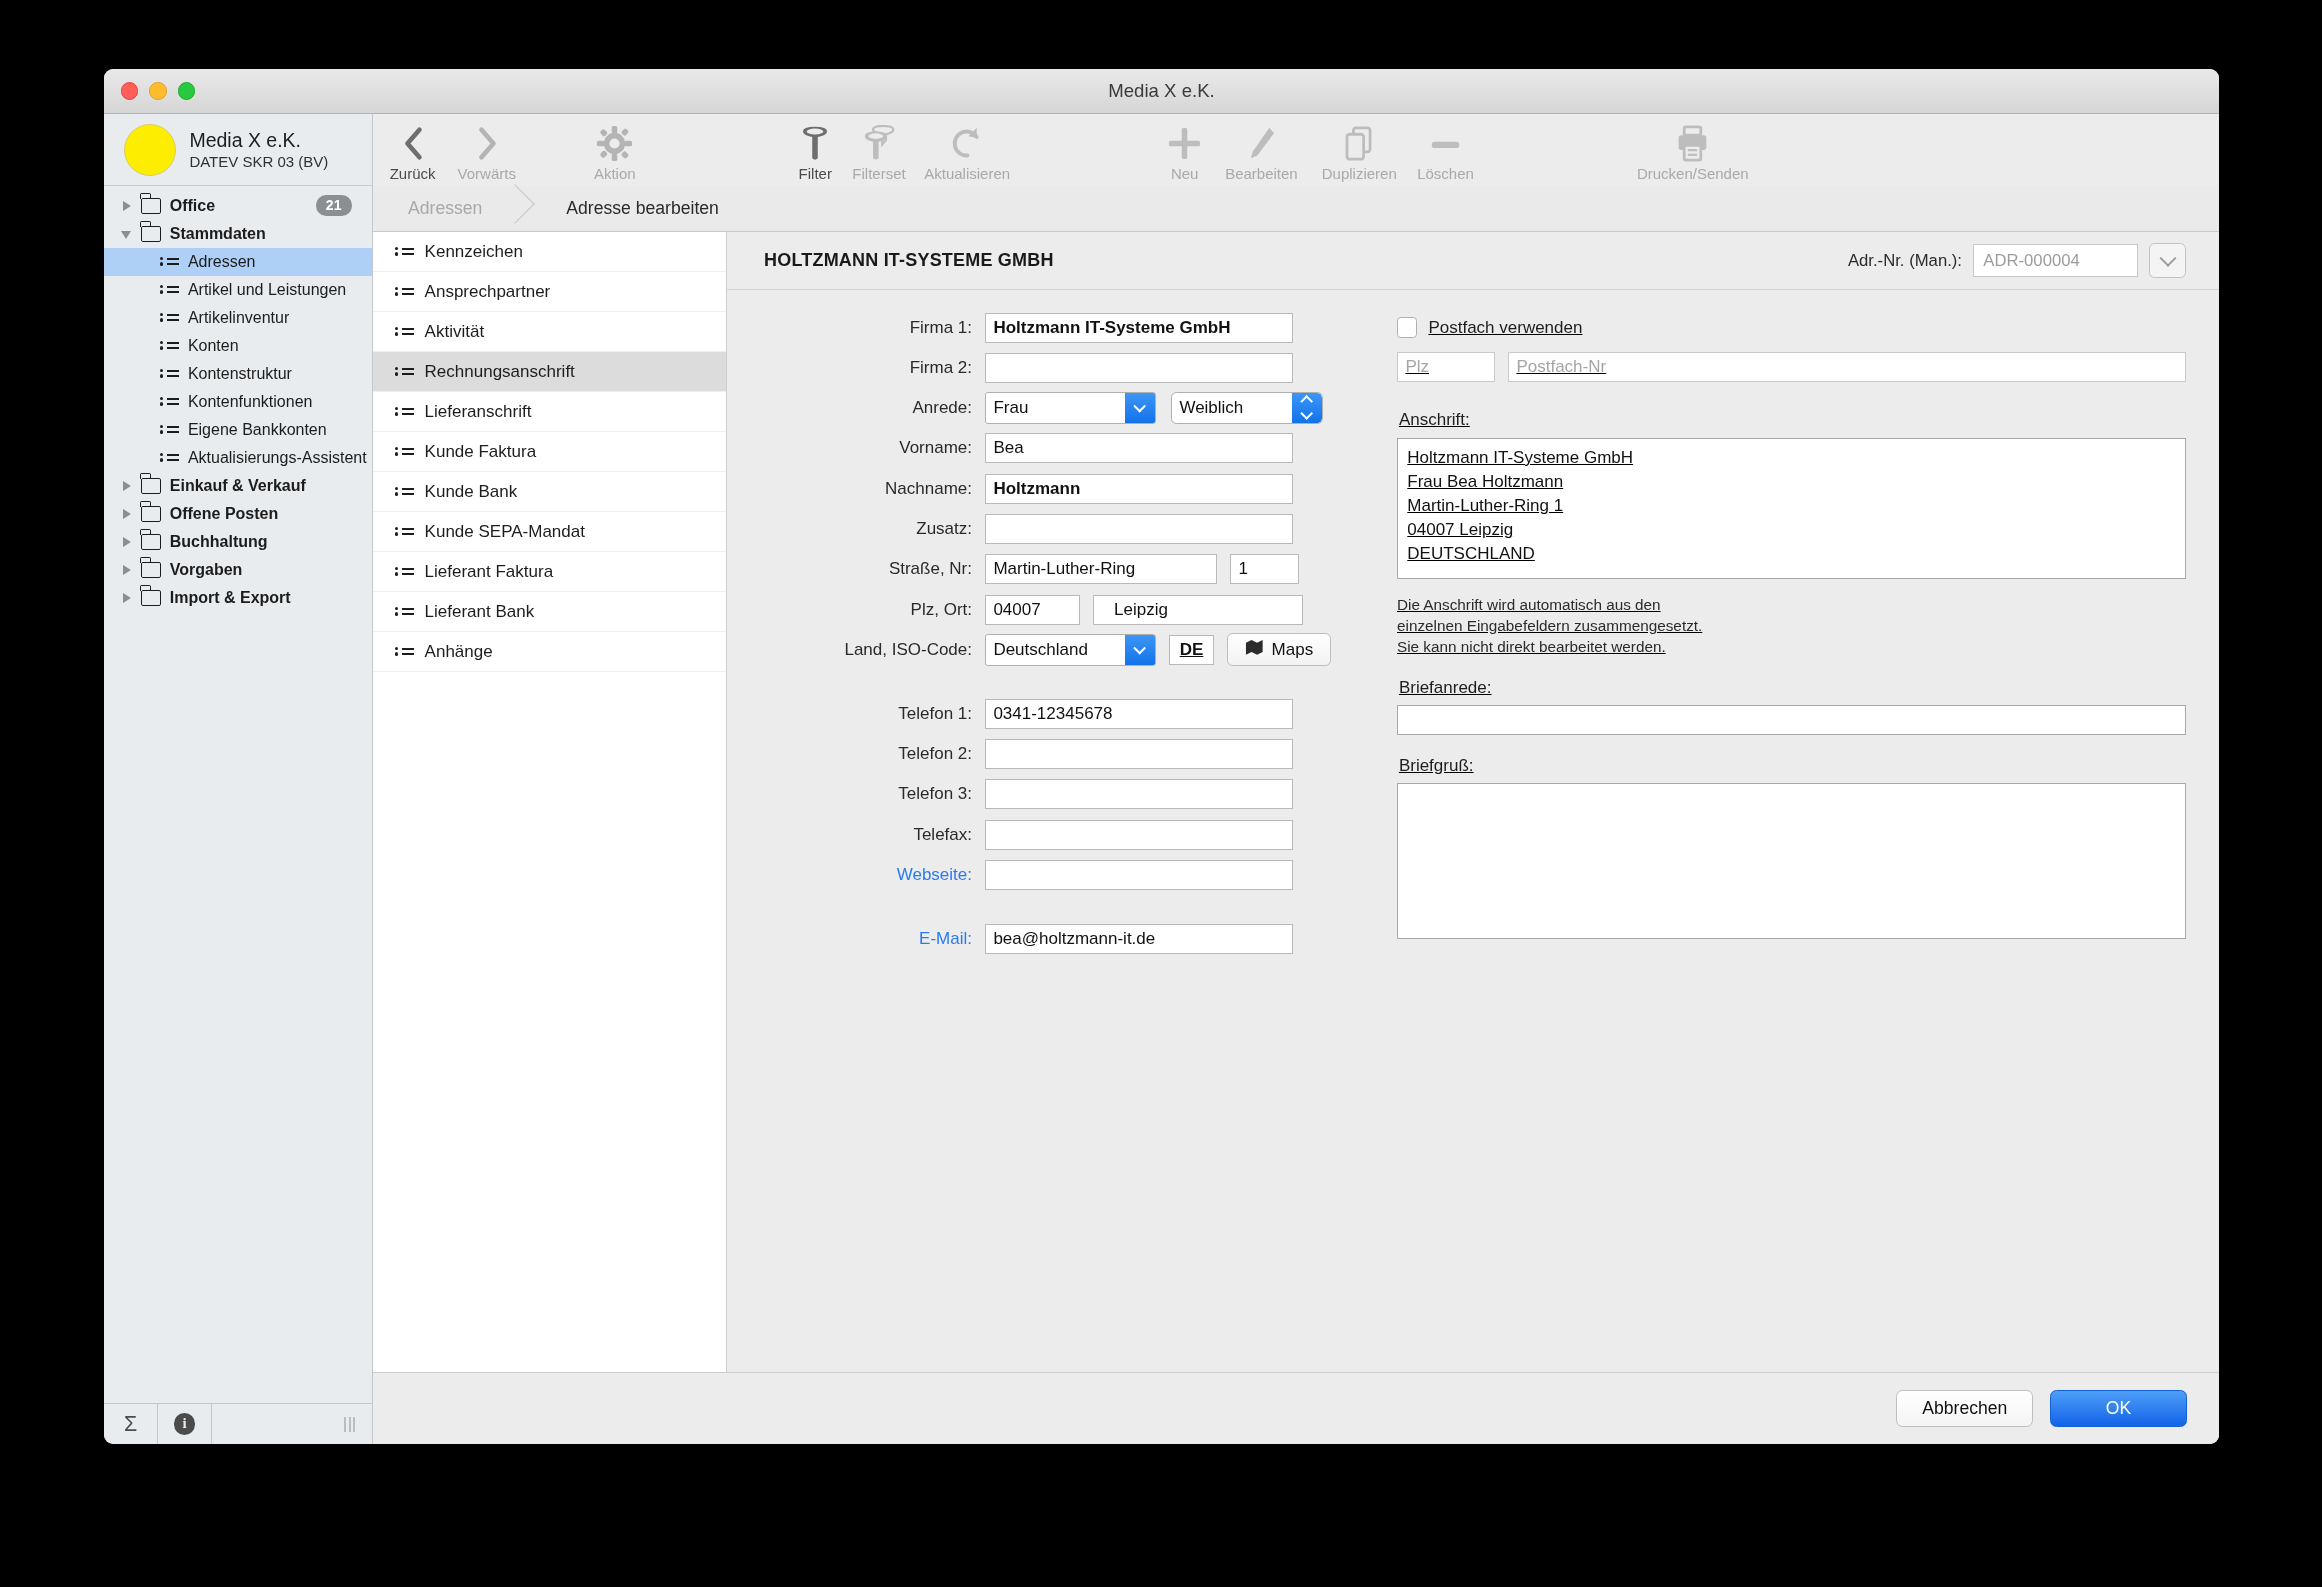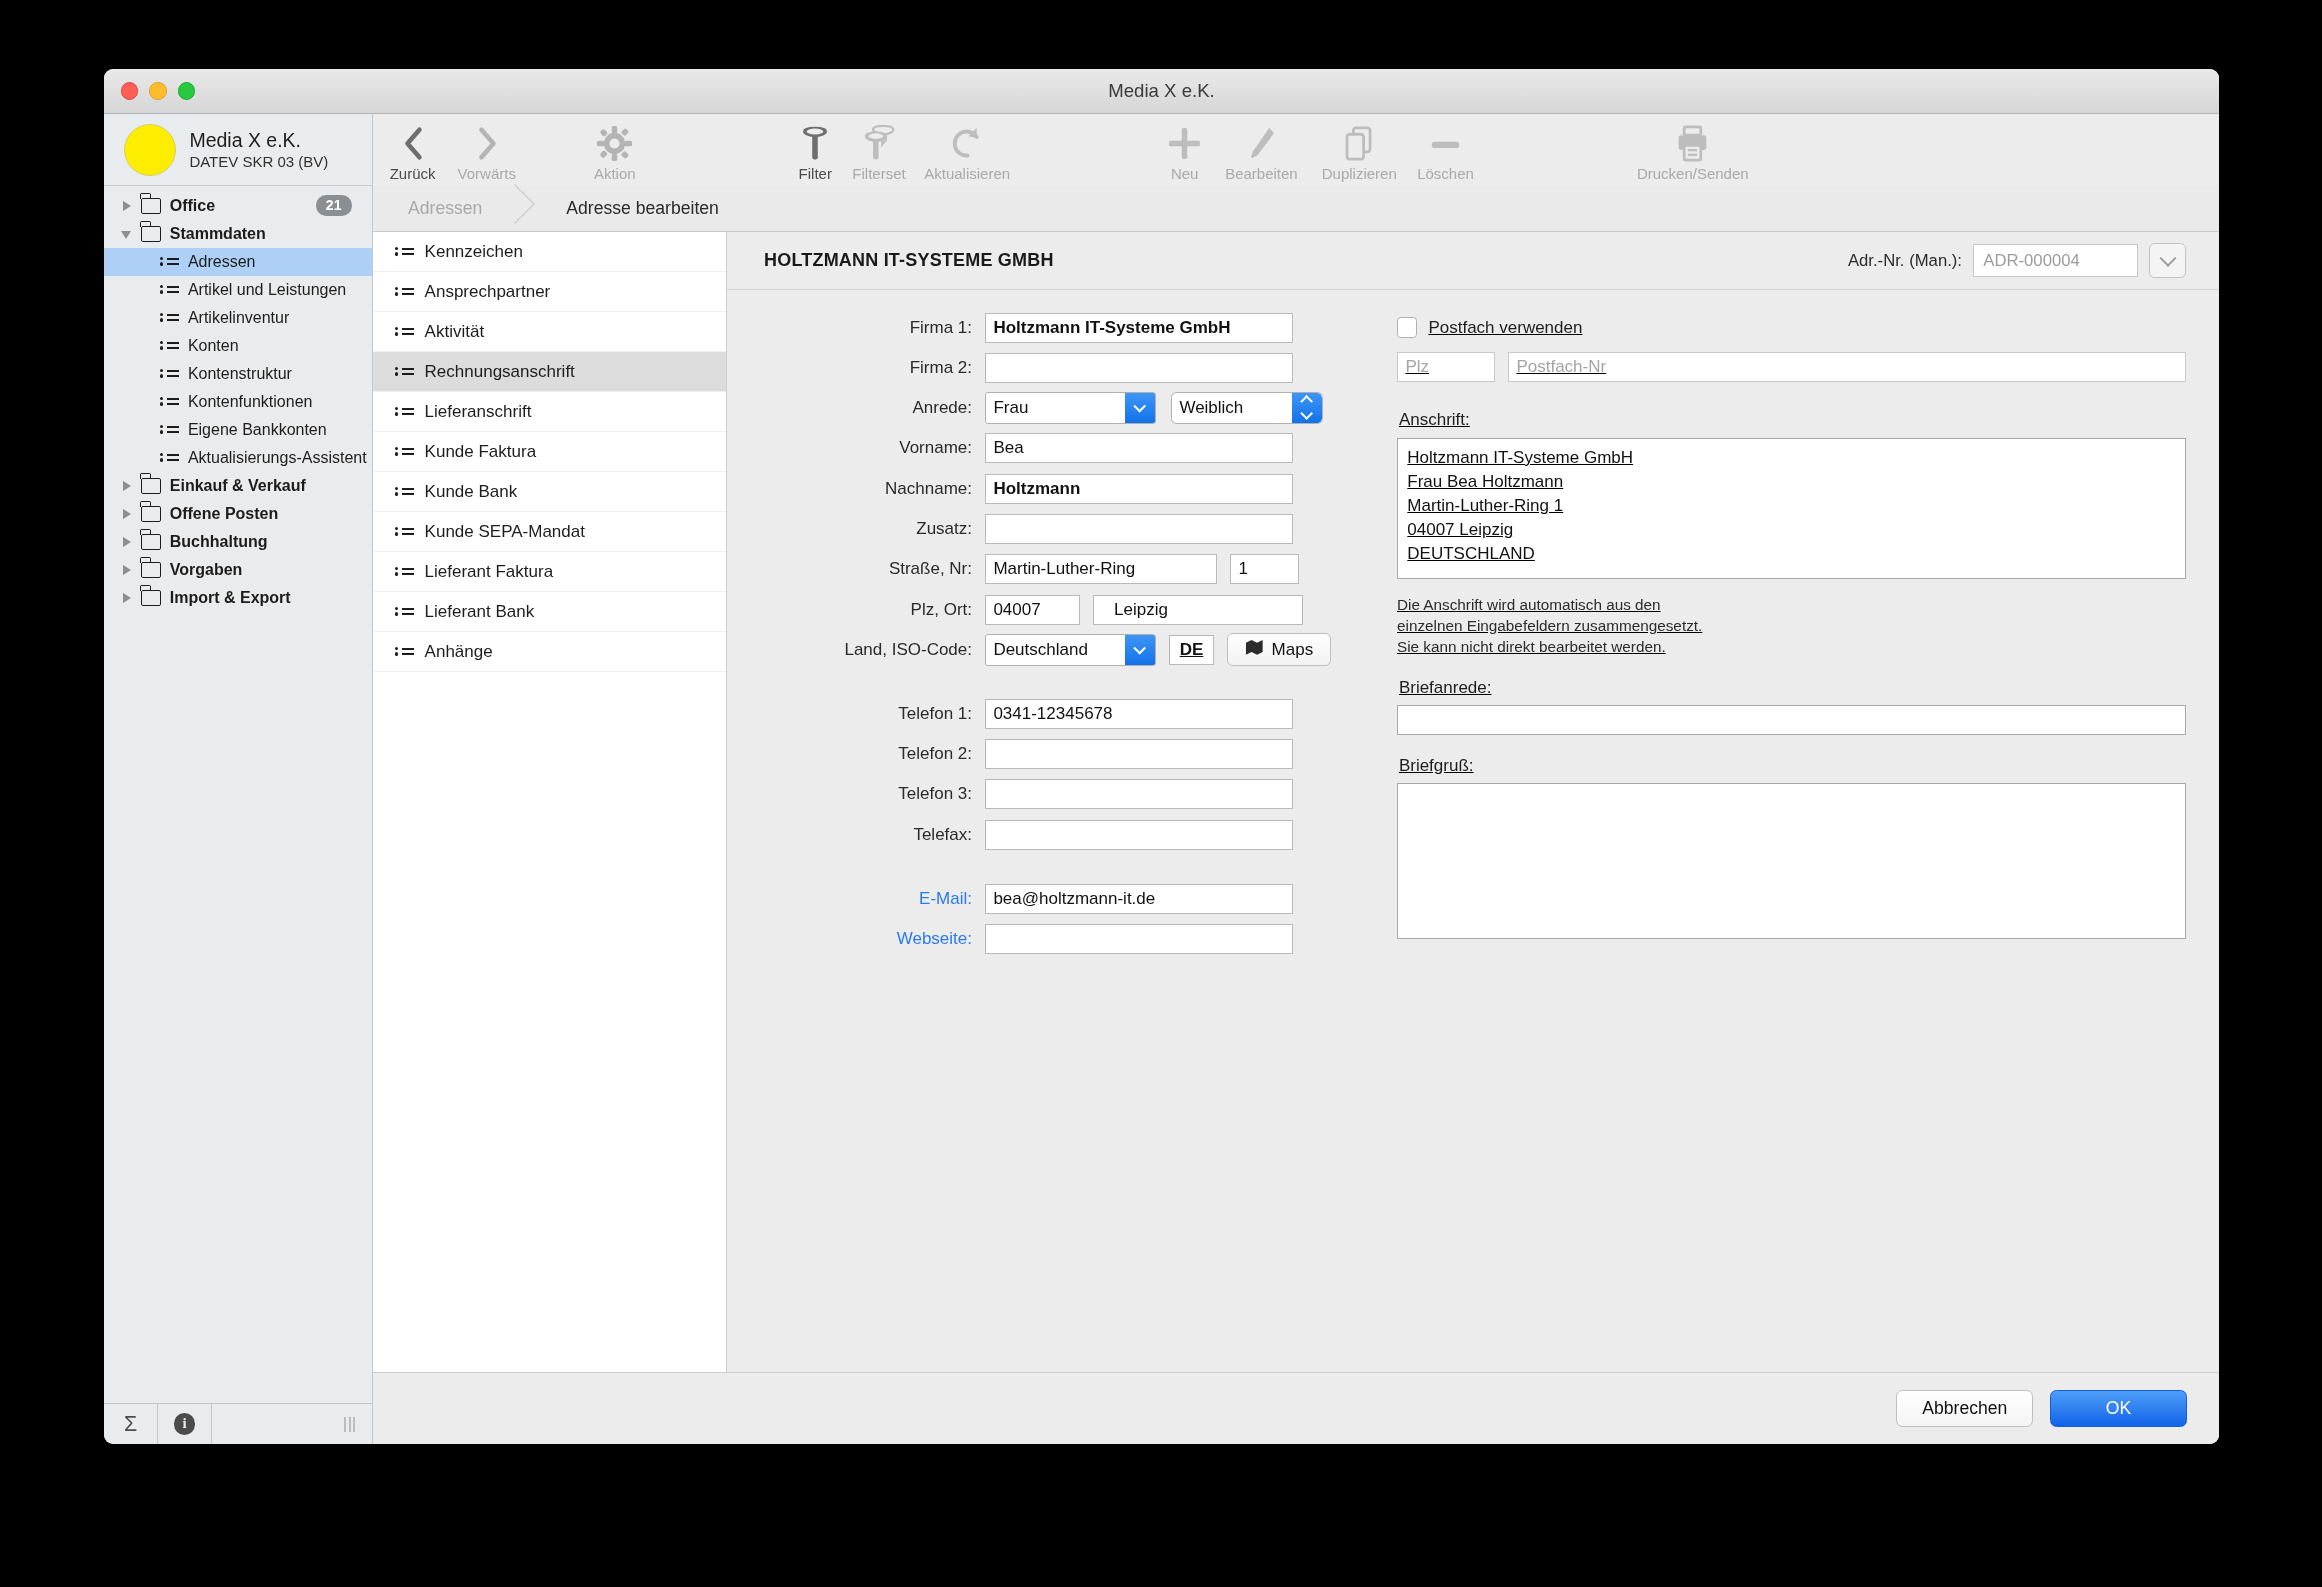--- a/index.html
+++ b/index.html
@@ -807,27 +807,27 @@
               </div>
               <div class="frow">
                 <span class="flbl">Telefon 3:</span>
                 <span class="fin w-full"></span>
               </div>
               <div class="frow">
                 <span class="flbl">Telefax:</span>
                 <span class="fin w-full"></span>
               </div>
 
+              <div class="frow">
+                <span class="flbl blue">Webseite:</span>
+                <span class="fin w-full"></span>
+              </div>
               <div class="frow gap-top" style="margin-top:33px;">
                 <span class="flbl blue">E-Mail:</span>
                 <span class="fin w-full">bea@holtzmann-it.de</span>
-              </div>
-              <div class="frow">
-                <span class="flbl blue">Webseite:</span>
-                <span class="fin w-full"></span>
               </div>
             </div>
 
             <div class="col-right">
               <div class="cbrow">
                 <span class="cbox"></span>
                 <span>Postfach verwenden</span>
               </div>
               <div class="pfrow">
                 <span class="pf plz">Plz</span>

